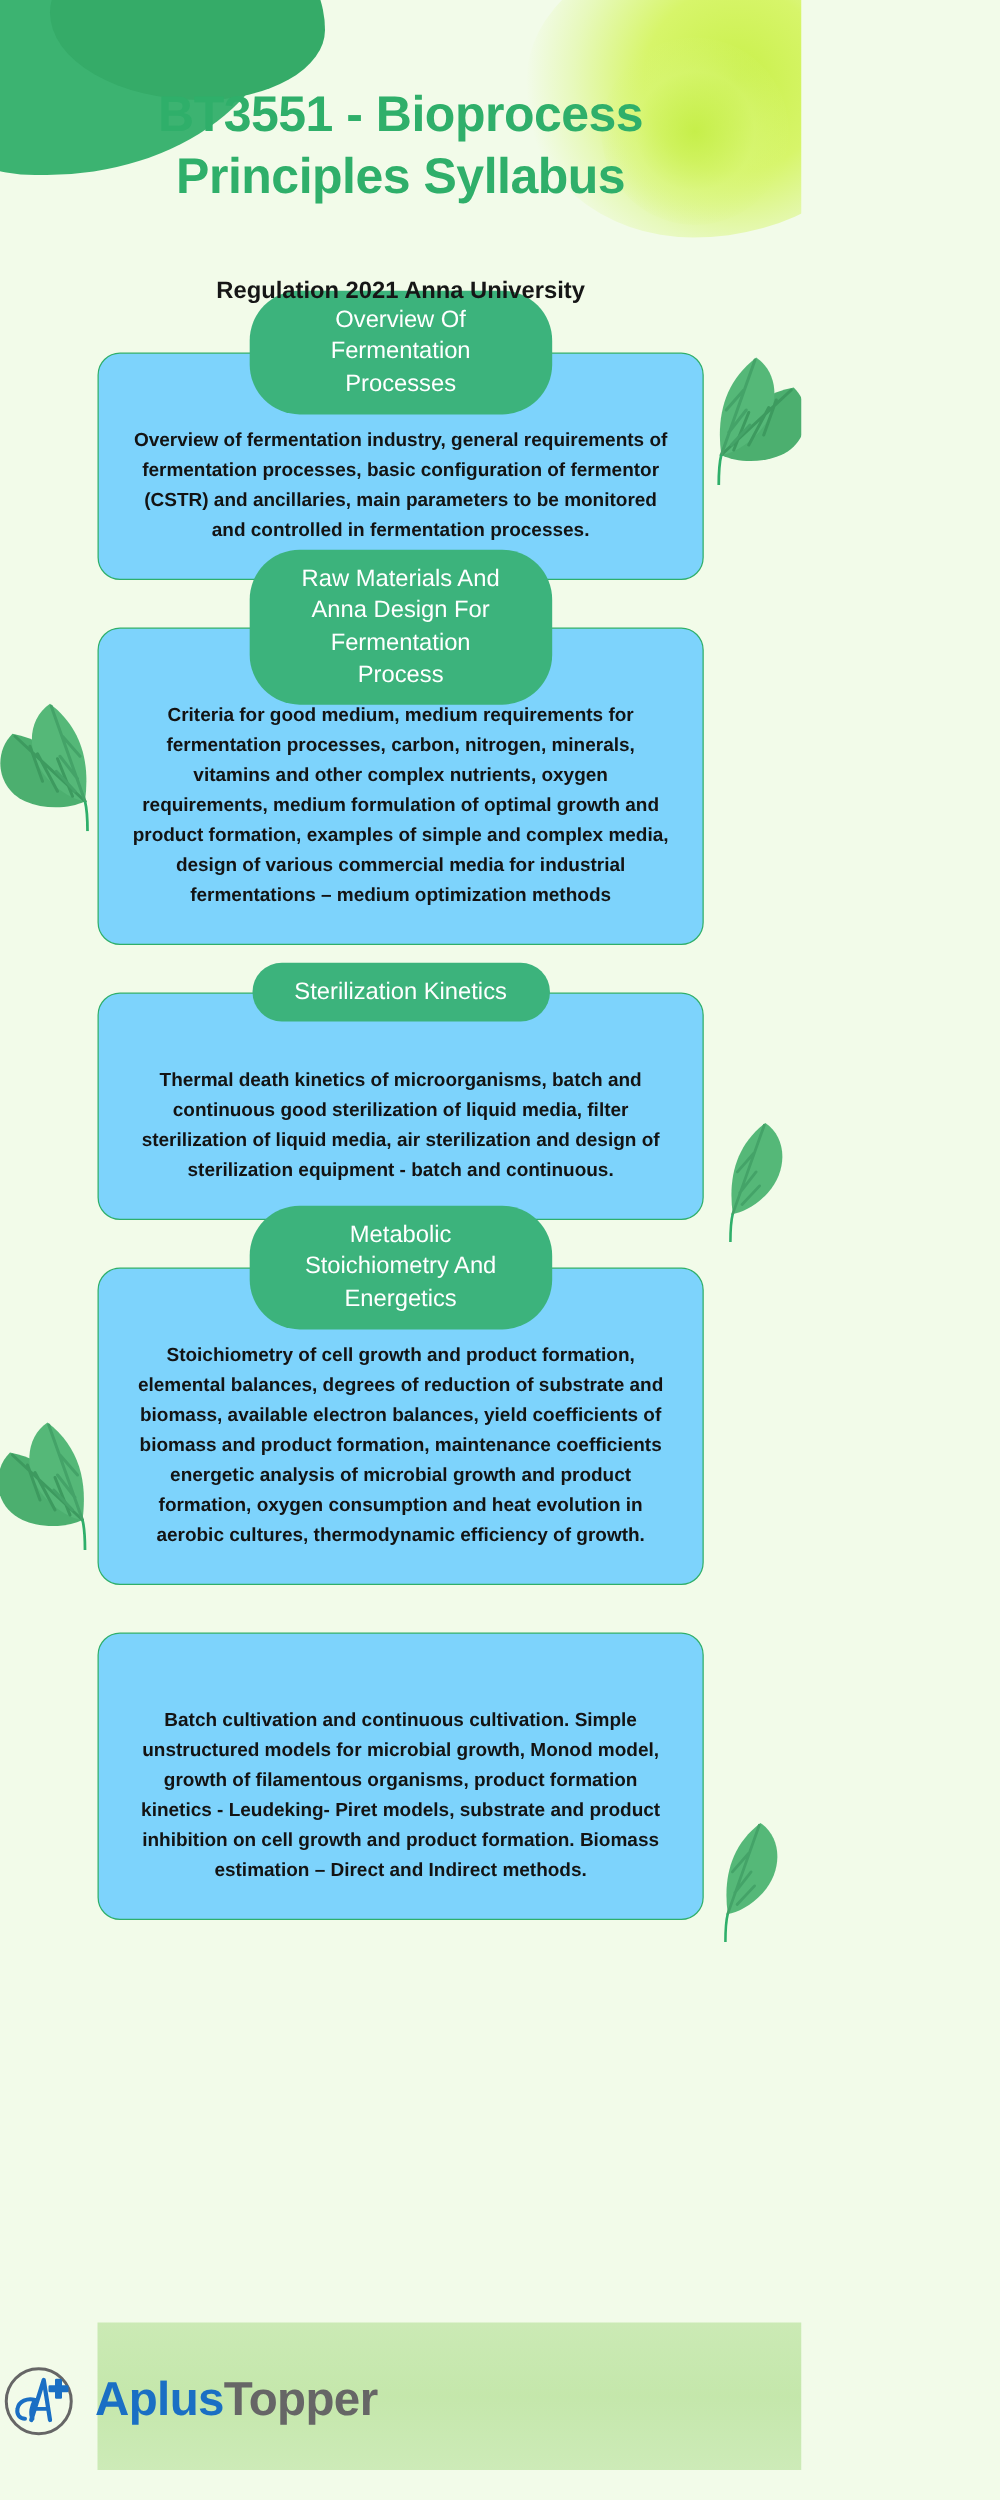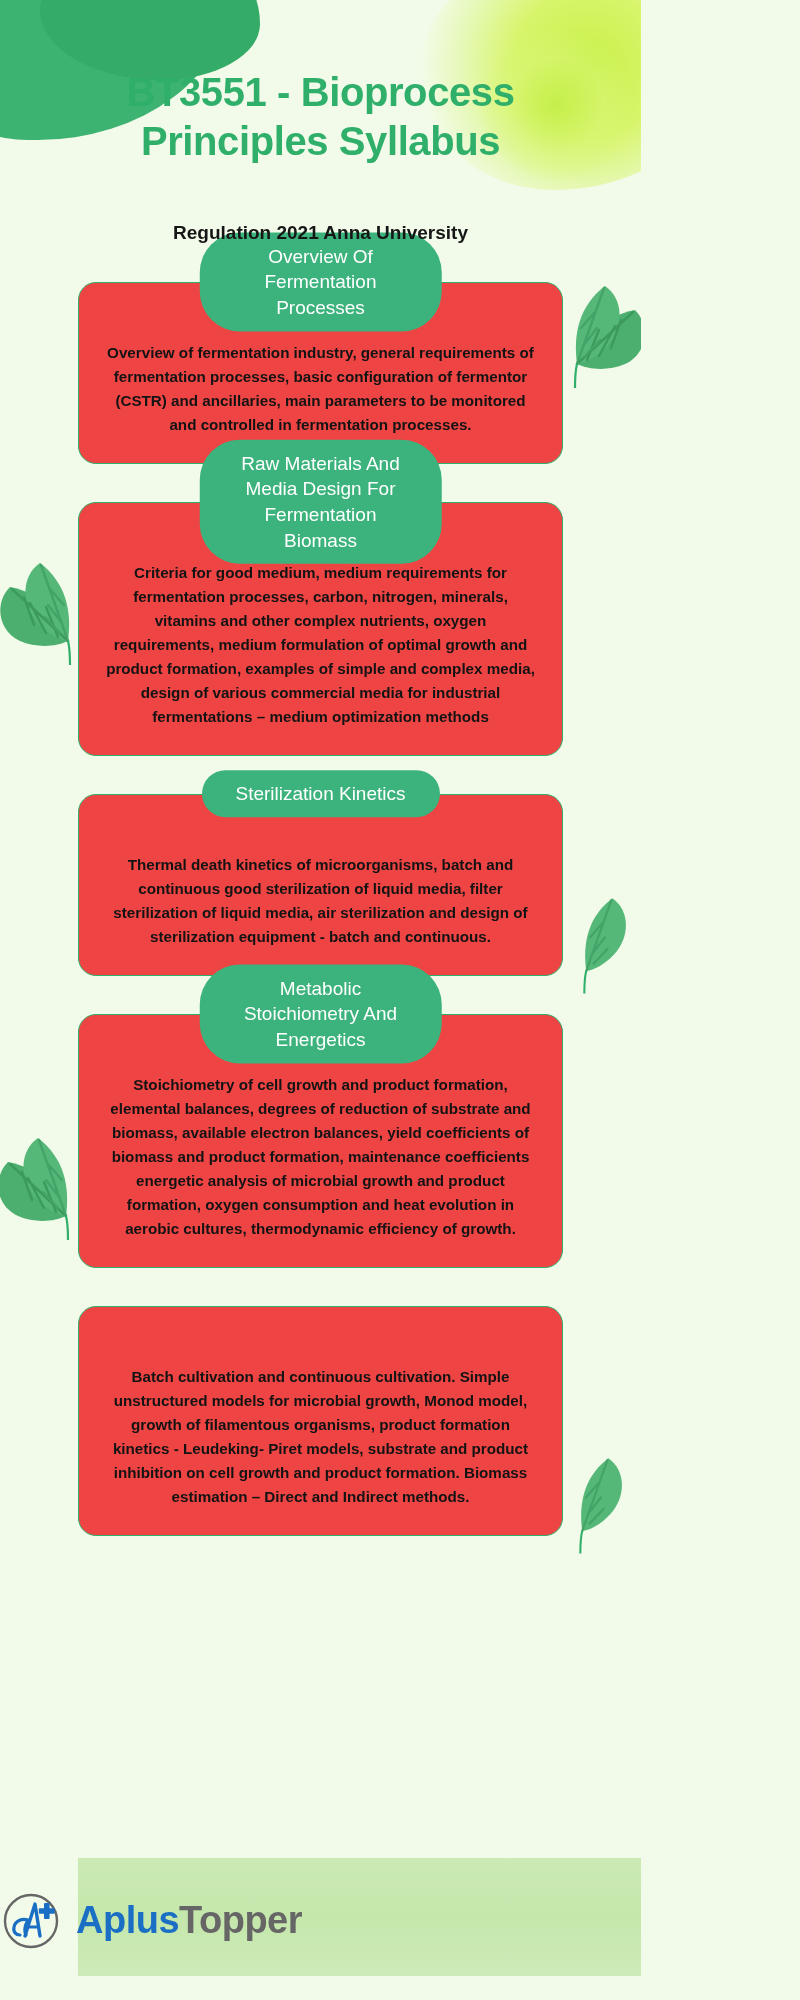--- a/index.html
+++ b/index.html
@@ -104,21 +104,21 @@
     margin-top: 38px;
     padding: 0 78px;
   }
   .card {
     position: relative;
     margin-bottom: 38px;
   }
   .card-body-box {
     border: 1.6px solid #2faf6a;
     border-radius: 18px;
-    background: #ef4444;
+    background: #7dd3fc;
     padding: 58px 26px 26px 26px;
     min-height: 120px;
     display: flex;
     align-items: center;
     justify-content: center;
   }
   .card-title {
     position: absolute;
     top: -0px;
     left: 50%;
@@ -251,21 +251,21 @@
   <div class="cards">
 
     <div class="card">
       <div class="card-title">Overview Of Fermentation Processes</div>
       <div class="card-body-box">
         <div class="card-text">Overview of fermentation industry, general requirements of fermentation processes, basic configuration of fermentor (CSTR) and ancillaries, main parameters to be monitored and controlled in fermentation processes.</div>
       </div>
     </div>
 
     <div class="card">
-      <div class="card-title wide">Raw Materials And Media Design For Fermentation Biomass</div>
+      <div class="card-title wide">Raw Materials And Anna Design For Fermentation Process</div>
       <div class="card-body-box">
         <div class="card-text">Criteria for good medium, medium requirements for fermentation processes, carbon, nitrogen, minerals, vitamins and other complex nutrients, oxygen requirements, medium formulation of optimal growth and product formation, examples of simple and complex media, design of various commercial media for industrial fermentations – medium optimization methods</div>
       </div>
     </div>
 
     <div class="card">
       <div class="card-title">Sterilization Kinetics</div>
       <div class="card-body-box">
         <div class="card-text">Thermal death kinetics of microorganisms, batch and continuous good sterilization of liquid media, filter sterilization of liquid media, air sterilization and design of sterilization equipment - batch and continuous.</div>
       </div>

